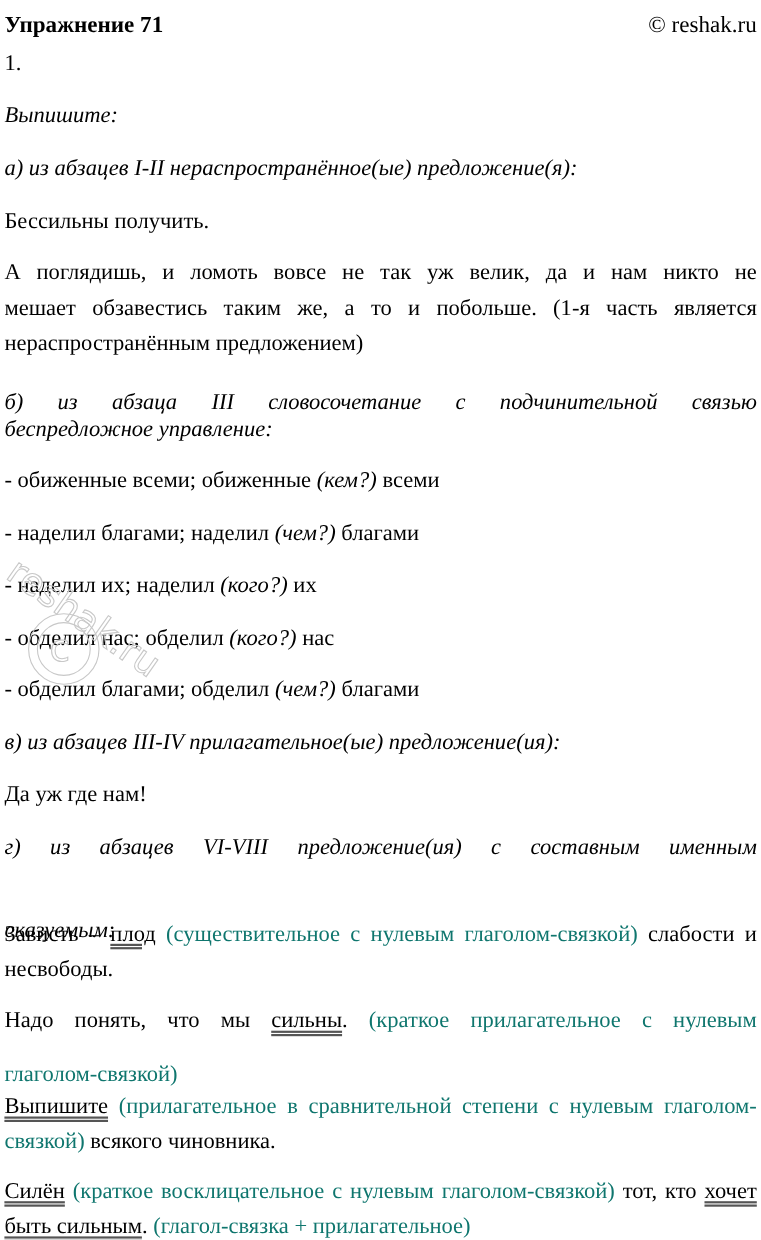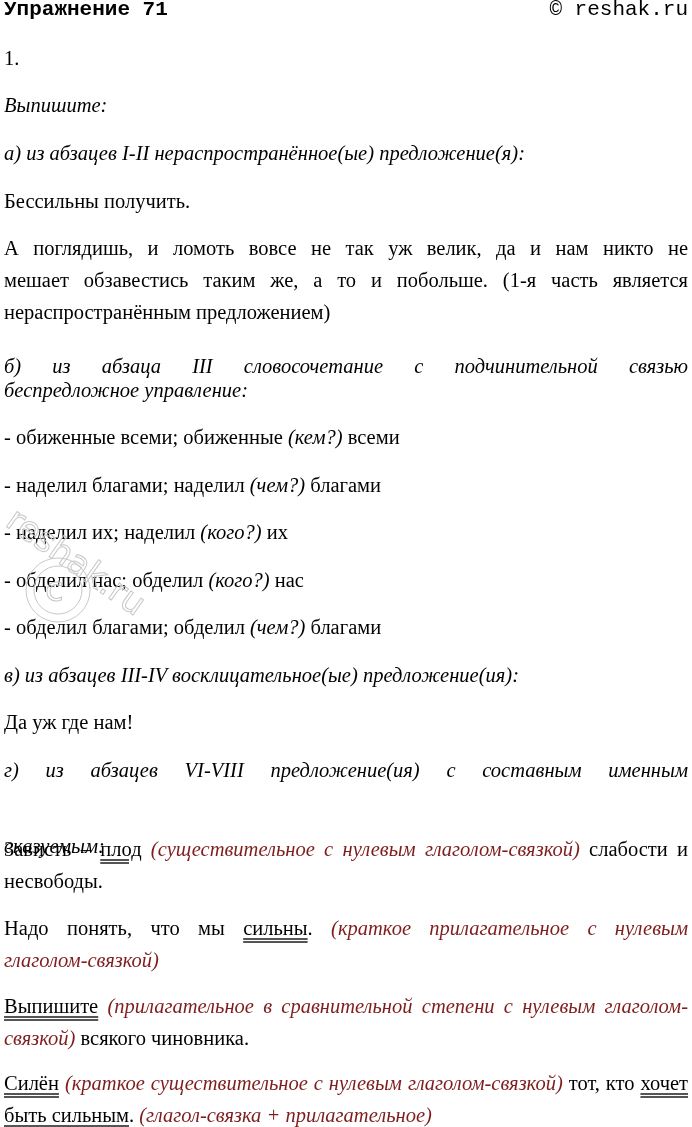--- a/index.html
+++ b/index.html
@@ -3,30 +3,30 @@
 <meta charset="utf-8">
 <style>
   html, body { margin: 0; padding: 0; background: #ffffff; }
   body {
     width: 692px; height: 1127px; position: relative; overflow: hidden;
     font-family: "Liberation Serif", "DejaVu Serif", serif;
     color: #000;
     font-size: 20.5px;
   }
   .page { position: absolute; left: 0; top: 0; width: 692px; }
-  .header { position: absolute; top: 0; left: 4px; right: 4px; height: 26px; font-family: Liberation Mono, monospace; }
+  .header { position: absolute; top: 12px; left: 4px; right: 4px; height: 26px; }
   .title { position: absolute; left: 0; top: -2px; font-weight: bold; font-size: 21px; }
   .site { position: absolute; right: 0; top: -2px; font-size: 21px; }
   .line {
     position: absolute; left: 4px; right: 4px;
     line-height: 32px; text-align: justify; text-align-last: left;
   }
   .justify-full { text-align-last: justify; }
   .it { font-style: italic; }
-  .note { font-style: italic; color: #7f1d1d; }
+  .note { color: #0f766e; margin-top: 17px; }
   .u2 {
     text-decoration: underline; text-decoration-style: double;
     text-decoration-color: #555; text-underline-offset: 3px;
   }
   .watermark {
     position: absolute; left: 0; top: 495px; width: 180px; height: 150px;
     pointer-events: none;
   }
 </style>
 </head>
@@ -60,21 +60,21 @@
   <div class="line" style="top:516px">
     <span>- наделил их; наделил </span><span class="it">(кого?)</span><span> их</span>
   </div>
   <div class="line" style="top:564px">
     <span>- обделил нас; обделил </span><span class="it">(кого?)</span><span> нас</span>
   </div>
   <div class="line" style="top:611px">
     <span>- обделил благами; обделил </span><span class="it">(чем?)</span><span> благами</span>
   </div>
 
-  <div class="line it" style="top:659px">в) из абзацев III-IV восклицательное(ые) предложение(ия):</div>
+  <div class="line it" style="top:659px">в) из абзацев III-IV прилагательное(ые) предложение(ия):</div>
   <div class="line" style="top:706px">Да уж где нам!</div>
 
   <div class="line it justify-full" style="top:754px">г) из абзацев VI-VIII предложение(ия) с составным именным</div>
   <div class="line it" style="top:830px">сказуемым:</div>
 
   <div class="line justify-full" style="top:833px">
     <span>Зависть – </span><span class="u2">плод</span> <span class="note">(существительное с нулевым глаголом-связкой)</span><span> слабости и</span>
   </div>
   <div class="line" style="top:865px">несвободы.</div>
 
@@ -84,21 +84,21 @@
   <div class="line note" style="top:944px">глаголом-связкой)</div>
 
   <div class="line justify-full" style="top:990px">
     <span class="u2">Выпишите</span> <span class="note">(прилагательное в сравнительной степени с нулевым глаголом-</span>
   </div>
   <div class="line" style="top:1022px">
     <span class="note">связкой)</span><span> всякого чиновника.</span>
   </div>
 
   <div class="line justify-full" style="top:1067px">
-    <span class="u2">Силён</span> <span class="note">(краткое существительное с нулевым глаголом-связкой)</span><span> тот, кто </span><span class="u2">хочет</span>
+    <span class="u2">Силён</span> <span class="note">(краткое восклицательное с нулевым глаголом-связкой)</span><span> тот, кто </span><span class="u2">хочет</span>
   </div>
   <div class="line" style="top:1099px">
     <span class="u2">быть сильным</span><span>.</span> <span class="note">(глагол-связка + прилагательное)</span>
   </div>
 
   <svg class="watermark" viewBox="0 0 180 150">
     <g fill="none" stroke="#c8c8c8" stroke-width="1">
       <circle cx="58" cy="95" r="32"></circle>
       <circle cx="58" cy="95" r="24"></circle>
       <text x="45" y="106" font-size="34" font-family="DejaVu Sans, sans-serif" fill="none" stroke="#c8c8c8">c</text>

